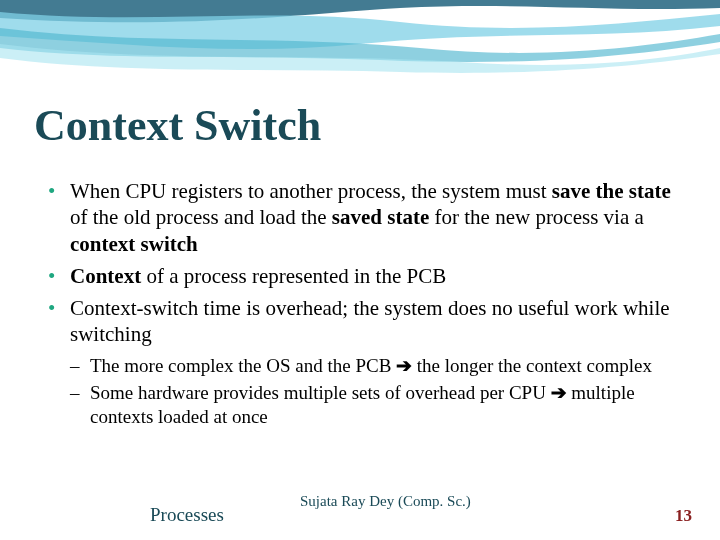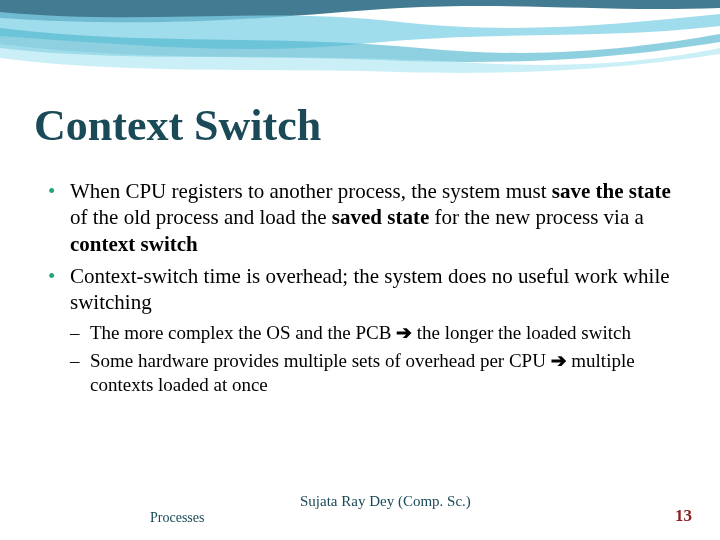--- a/index.html
+++ b/index.html
@@ -68,21 +68,21 @@
     top: 0;
     color: #000;
     font-size: 19px;
   }
   .bold { font-weight: bold; }
   .arrow { font-family: Arial, sans-serif; font-weight: bold; }
   .footer-left {
     position: absolute;
     bottom: 14px;
     left: 150px;
-    font-size: 14px;
+    font-size: 19px;
     color: #1a4a57;
     font-family: "Times New Roman", Times, serif;
   }
   .footer-center {
     position: absolute;
     bottom: 30px;
     left: 300px;
     font-size: 15px;
     color: #1a4a57;
     font-family: "Times New Roman", Times, serif;
@@ -106,22 +106,23 @@
     <path d="M0,0 L720,0 L720,8 C600,12 520,2 400,8 C300,14 180,30 0,18 Z" fill="#2f6d86" opacity="0.9"></path>
     <path d="M0,12 C150,26 260,6 400,22 C520,35 620,24 720,14 L720,26 C600,40 500,30 360,44 C240,56 120,44 0,36 Z" fill="#7fd0e6" opacity="0.75"></path>
     <path d="M0,28 C140,46 280,34 420,48 C540,60 640,48 720,34 L720,42 C620,58 520,66 380,60 C240,54 120,62 0,48 Z" fill="#52b7cf" opacity="0.65"></path>
     <path d="M0,44 C160,64 300,52 460,62 C580,70 660,60 720,48 L720,54 C640,66 540,76 400,72 C260,68 120,74 0,58 Z" fill="#a9e4f0" opacity="0.6"></path>
   </svg>
 
   <h1 class="title">Context Switch</h1>
 
   <div class="content">
       <div class="bullet-l1"><span>When CPU registers to another process, the system must </span><span class="bold">save the state</span><span> of the old process and load the </span><span class="bold">saved state</span><span> for the new process via a </span><span class="bold">context switch</span></div>
+      <div class="bullet-l1"><span class="bold">Context</span><span> of a process represented in the PCB</span></div>
       <div class="bullet-l1"><span>Context-switch time is overhead; the system does no useful work while switching</span></div>
-      <div class="bullet-l2"><span>The more complex the OS and the PCB </span><span class="arrow">➔</span><span> the longer the loaded switch</span></div>
+      <div class="bullet-l2"><span>The more complex the OS and the PCB </span><span class="arrow">➔</span><span> the longer the context complex</span></div>
       <div class="bullet-l2"><span>Some hardware provides multiple sets of overhead per CPU </span><span class="arrow">➔</span><span> multiple contexts loaded at once</span></div>
     </div>
 
   <div class="footer-left">Processes</div>
   <div class="footer-center">Sujata Ray Dey (Comp. Sc.)</div>
   <div class="footer-right">13</div>
 
 </div>
 
 </body></html>

